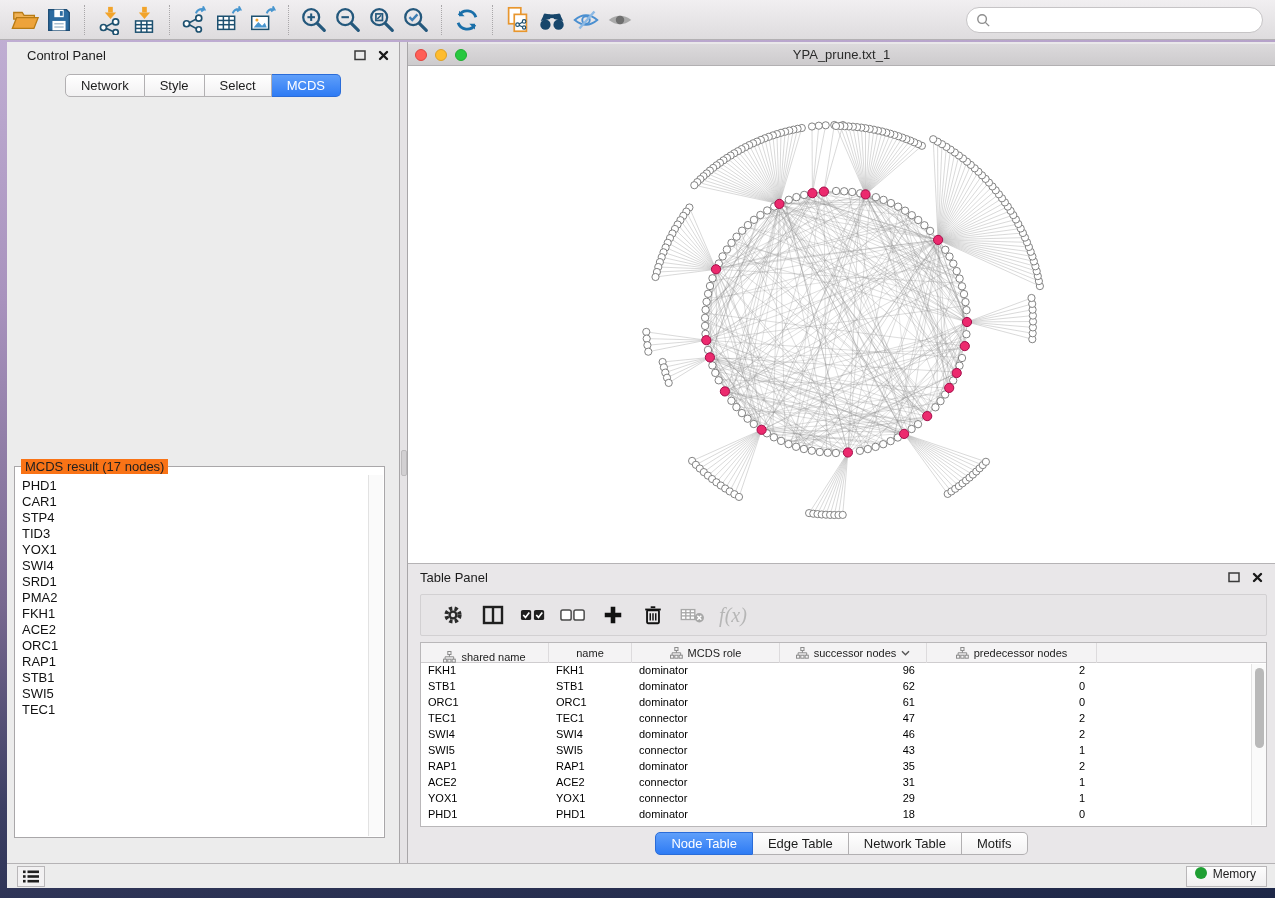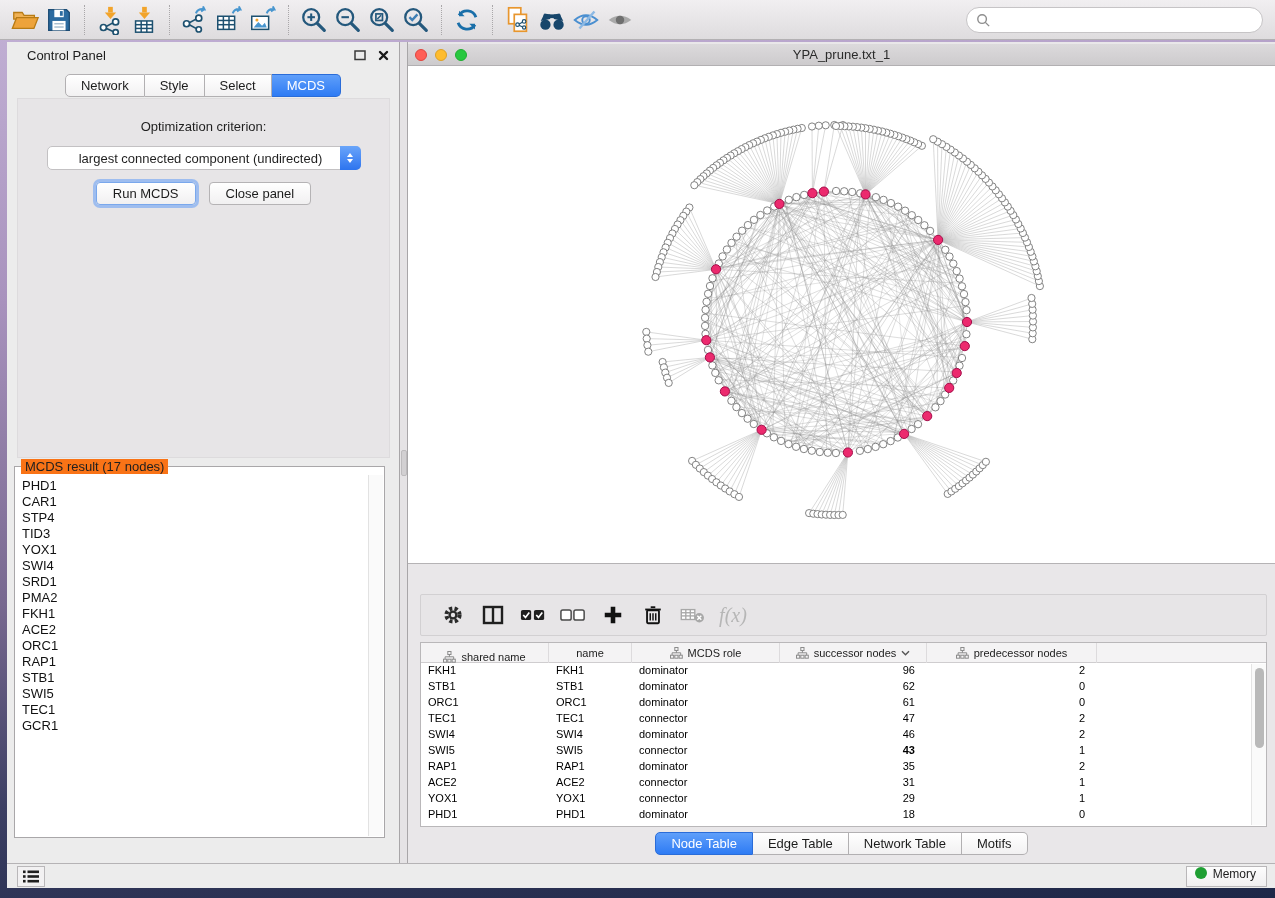--- a/index.html
+++ b/index.html
@@ -306,54 +306,39 @@
       <svg width="11" height="11" viewBox="0 0 11 11">
           <path d="M2 2 L9 9 M9 2 L2 9" stroke="#1a1a1a" stroke-width="2.4" stroke-linecap="round"></path>
         </svg>
     </span>
   </div>
   <div class="seg cp-tabs">
     <button class="seg-btn">Network</button>
     <button class="seg-btn">Style</button>
     <button class="seg-btn">Select</button>
     <button class="seg-btn active">MCDS</button>
-  </div>
-  <div class="cp-content">
-    <div class="opt-label">Optimization criterion:</div>
-    <div class="combo">
-      <span class="combo-value">largest connected component (undirected)</span>
-      <span class="combo-step">
-          <span class="tri-up"></span>
-          <span class="tri-dn"></span>
-        </span>
-    </div>
-    <div class="btn-row">
-      <button class="push-btn focused">Run MCDS</button>
-      <button class="push-btn">Close panel</button>
-    </div>
   </div>
   <div class="mcds-fieldset">
     <span class="mcds-legend">MCDS result (17 nodes)</span>
     <div class="mcds-list" id="mcds-list">
         <div class="list-item">PHD1</div>
         <div class="list-item">CAR1</div>
         <div class="list-item">STP4</div>
         <div class="list-item">TID3</div>
         <div class="list-item">YOX1</div>
         <div class="list-item">SWI4</div>
         <div class="list-item">SRD1</div>
         <div class="list-item">PMA2</div>
         <div class="list-item">FKH1</div>
         <div class="list-item">ACE2</div>
         <div class="list-item">ORC1</div>
         <div class="list-item">RAP1</div>
         <div class="list-item">STB1</div>
         <div class="list-item">SWI5</div>
         <div class="list-item">TEC1</div>
-        <div class="list-item">GCR1</div>
       </div>
     <div class="mcds-scroll"></div>
   </div>
 </div>
 
 <div class="v-splitter">
     <div class="v-grip"></div>
   </div>
 
 <div class="network-panel">
@@ -1098,20 +1083,31 @@
           <circle cx="316.9" cy="325.4" r="4.6" fill="#ec2a6e" stroke="#a50d4a" stroke-width="1"></circle>
           <circle cx="301.9" cy="291.4" r="4.6" fill="#ec2a6e" stroke="#a50d4a" stroke-width="1"></circle>
           <circle cx="298.3" cy="274.2" r="4.6" fill="#ec2a6e" stroke="#a50d4a" stroke-width="1"></circle>
           <circle cx="308.0" cy="203.3" r="4.6" fill="#ec2a6e" stroke="#a50d4a" stroke-width="1"></circle>
         </g>
       </svg>
   </div>
 </div>
 
 <div class="table-panel">
+  <div class="tp-titlebar">
+    <span class="panel-title">Table Panel</span>
+    <span class="panel-btns">
+      <svg width="12" height="11" viewBox="0 0 12 11">
+          <rect x="1" y="1" width="10" height="8.5" fill="none" stroke="#3a3a3a" stroke-width="1.5"></rect>
+        </svg>
+      <svg width="11" height="11" viewBox="0 0 11 11">
+          <path d="M2 2 L9 9 M9 2 L2 9" stroke="#1a1a1a" stroke-width="2.4" stroke-linecap="round"></path>
+        </svg>
+    </span>
+  </div>
   <div class="tp-toolbar">
     <span class="tp-tool">
       <svg width="22" height="22" viewBox="0 0 24 24">
           <circle cx="12" cy="12" r="7.2" stroke="#2b2b2b" stroke-width="4.4" fill="none" stroke-dasharray="3.4 2.5"></circle>
           <circle cx="12" cy="12" r="5" fill="#2b2b2b"></circle>
           <circle cx="12" cy="12" r="2.4" fill="#e7e5e7"></circle>
         </svg>
     </span>
     <span class="tp-tool">
       <svg width="24" height="24" viewBox="0 0 24 24">
@@ -1256,21 +1252,21 @@
           <div class="td-cell" style="width: 128px;">SWI4</div>
           <div class="td-cell" style="width: 83px;">SWI4</div>
           <div class="td-cell" style="width: 148px;">dominator</div>
           <div class="td-cell num" style="width: 147px;">46</div>
           <div class="td-cell num" style="width: 170px;">2</div>
         </div>
         <div class="trow">
           <div class="td-cell" style="width: 128px;">SWI5</div>
           <div class="td-cell" style="width: 83px;">SWI5</div>
           <div class="td-cell" style="width: 148px;">connector</div>
-          <div class="td-cell num" style="width: 147px; font-weight: bold;">43</div>
+          <div class="td-cell num" style="width: 147px;">43</div>
           <div class="td-cell num" style="width: 170px;">1</div>
         </div>
         <div class="trow">
           <div class="td-cell" style="width: 128px;">RAP1</div>
           <div class="td-cell" style="width: 83px;">RAP1</div>
           <div class="td-cell" style="width: 148px;">dominator</div>
           <div class="td-cell num" style="width: 147px;">35</div>
           <div class="td-cell num" style="width: 170px;">2</div>
         </div>
         <div class="trow">

